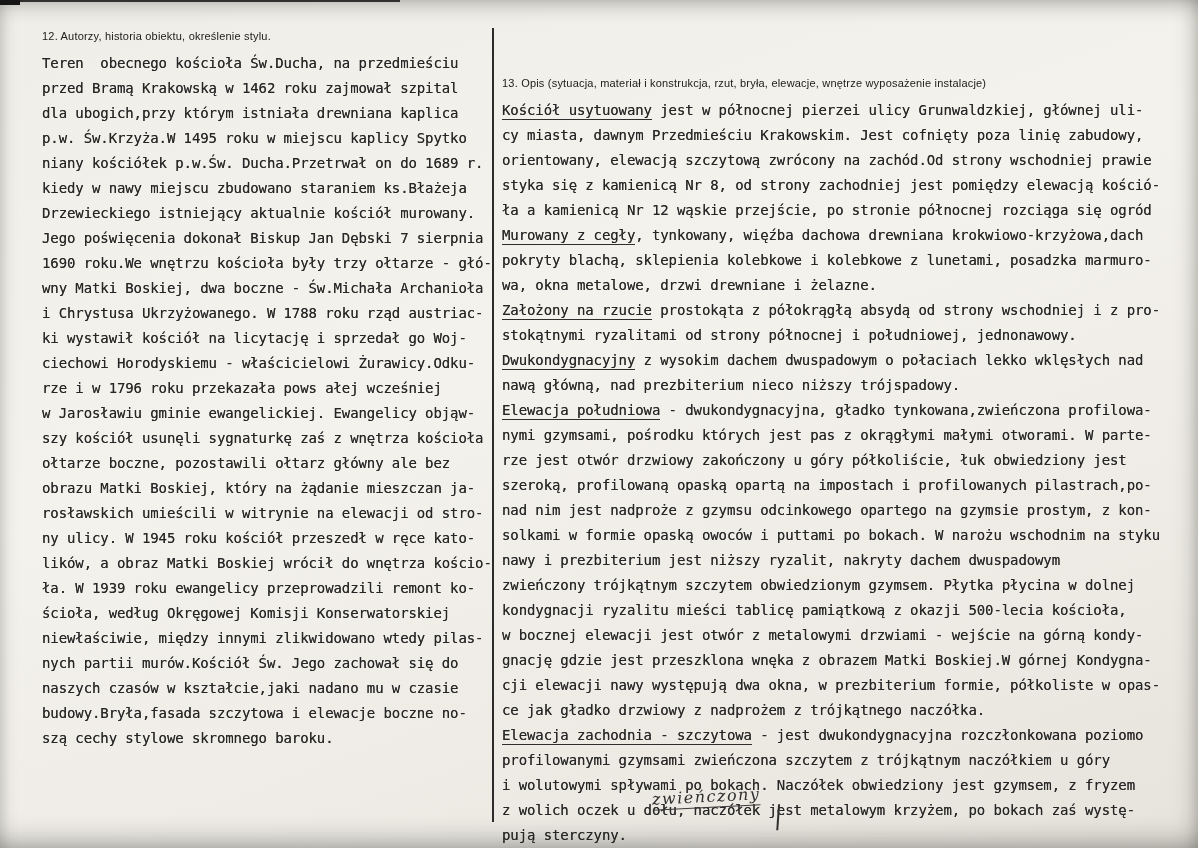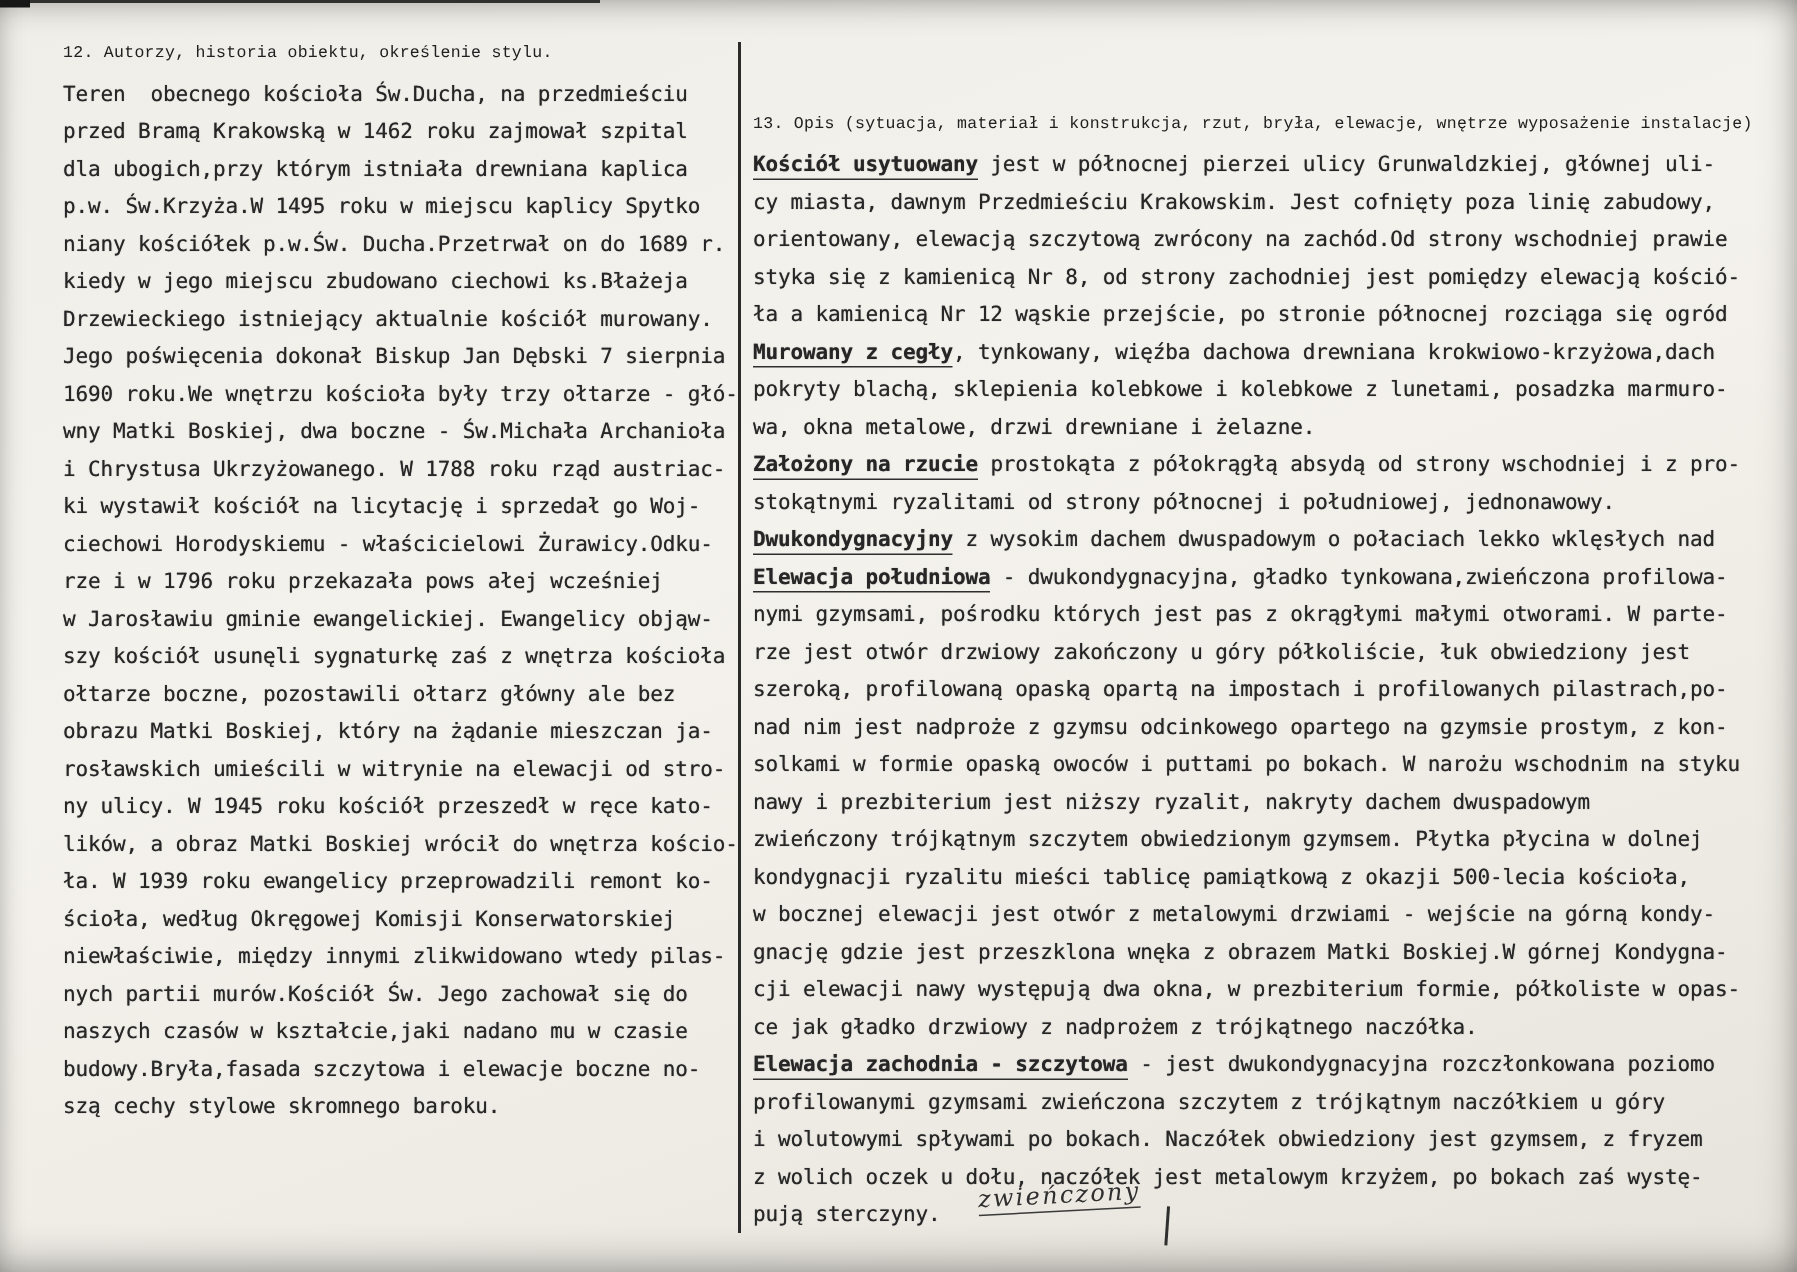--- a/index.html
+++ b/index.html
@@ -42,41 +42,40 @@
     background: #2b2b2b;
   }
   .col {
     position: absolute;
     top: 30px;
     color: #262626;
   }
   .col-left  { left: 42px;  width: 452px; }
   .col-right { left: 502px; width: 678px; margin-top: 47px; }
   .col-header {
-    font-family: Liberation Mono, monospace;
+    font-family: Liberation Sans, sans-serif;
     font-size: 11px;
     letter-spacing: .2px;
     color: #202020;
     white-space: pre;
   }
   .lines {
     position: relative;
     margin-top: 9px;
     font-size: 14px;
     line-height: 25px;
     letter-spacing: -0.1px;
   }
   .line {
     white-space: pre;
     text-shadow: 0 0 .6px rgba(45,45,45,.75);
   }
   .u {
     border-bottom: 1.5px solid #2e2e2e;
     padding-bottom: 1px;
-    font-weight: bold;
   }
   .annotation-wrap {
     position: absolute;
     left: 150px;
     top: 686px;
     transform: rotate(-3deg);
   }
   .annotation {
     font-family: "DejaVu Serif", serif;
     font-style: italic;
@@ -104,21 +103,21 @@
   <div class="scan-corner"></div>
 
   <div class="col col-left">
     <div class="col-header">12. Autorzy, historia obiektu, określenie stylu.</div>
     <div class="lines" id="left-lines">
         <div class="line">Teren  obecnego kościoła Św.Ducha, na przedmieściu</div>
         <div class="line">przed Bramą Krakowską w 1462 roku zajmował szpital</div>
         <div class="line">dla ubogich,przy którym istniała drewniana kaplica</div>
         <div class="line">p.w. Św.Krzyża.W 1495 roku w miejscu kaplicy Spytko</div>
         <div class="line">niany kościółek p.w.Św. Ducha.Przetrwał on do 1689 r.</div>
-        <div class="line">kiedy w jego miejscu zbudowano ciechowi ks.Błażeja</div>
+        <div class="line">kiedy w nawy miejscu zbudowano staraniem ks.Błażeja</div>
         <div class="line">Drzewieckiego istniejący aktualnie kościół murowany.</div>
         <div class="line">Jego poświęcenia dokonał Biskup Jan Dębski 7 sierpnia</div>
         <div class="line">1690 roku.We wnętrzu kościoła były trzy ołtarze - głó-</div>
         <div class="line">wny Matki Boskiej, dwa boczne - Św.Michała Archanioła</div>
         <div class="line">i Chrystusa Ukrzyżowanego. W 1788 roku rząd austriac-</div>
         <div class="line">ki wystawił kościół na licytację i sprzedał go Woj-</div>
         <div class="line">ciechowi Horodyskiemu - właścicielowi Żurawicy.Odku-</div>
         <div class="line">rze i w 1796 roku przekazała pows ałej wcześniej</div>
         <div class="line">w Jarosławiu gminie ewangelickiej. Ewangelicy objąw-</div>
         <div class="line">szy kościół usunęli sygnaturkę zaś z wnętrza kościoła</div>
@@ -150,20 +149,21 @@
         <div class="line">cy miasta, dawnym Przedmieściu Krakowskim. Jest cofnięty poza linię zabudowy,</div>
         <div class="line">orientowany, elewacją szczytową zwrócony na zachód.Od strony wschodniej prawie</div>
         <div class="line">styka się z kamienicą Nr 8, od strony zachodniej jest pomiędzy elewacją kośció-</div>
         <div class="line">ła a kamienicą Nr 12 wąskie przejście, po stronie północnej rozciąga się ogród</div>
         <div class="line"><span class="u">Murowany z cegły</span>, tynkowany, więźba dachowa drewniana krokwiowo-krzyżowa,dach</div>
         <div class="line">pokryty blachą, sklepienia kolebkowe i kolebkowe z lunetami, posadzka marmuro-</div>
         <div class="line">wa, okna metalowe, drzwi drewniane i żelazne.</div>
         <div class="line"><span class="u">Założony na rzucie</span> prostokąta z półokrągłą absydą od strony wschodniej i z pro-</div>
         <div class="line">stokątnymi ryzalitami od strony północnej i południowej, jednonawowy.</div>
         <div class="line"><span class="u">Dwukondygnacyjny</span> z wysokim dachem dwuspadowym o połaciach lekko wklęsłych nad</div>
+        <div class="line">nawą główną, nad prezbiterium nieco niższy trójspadowy.</div>
         <div class="line"><span class="u">Elewacja południowa</span> - dwukondygnacyjna, gładko tynkowana,zwieńczona profilowa-</div>
         <div class="line">nymi gzymsami, pośrodku których jest pas z okrągłymi małymi otworami. W parte-</div>
         <div class="line">rze jest otwór drzwiowy zakończony u góry półkoliście, łuk obwiedziony jest</div>
         <div class="line">szeroką, profilowaną opaską opartą na impostach i profilowanych pilastrach,po-</div>
         <div class="line">nad nim jest nadproże z gzymsu odcinkowego opartego na gzymsie prostym, z kon-</div>
         <div class="line">solkami w formie opaską owoców i puttami po bokach. W narożu wschodnim na styku</div>
         <div class="line">nawy i prezbiterium jest niższy ryzalit, nakryty dachem dwuspadowym</div>
         <div class="line">zwieńczony trójkątnym szczytem obwiedzionym gzymsem. Płytka płycina w dolnej</div>
         <div class="line">kondygnacji ryzalitu mieści tablicę pamiątkową z okazji 500-lecia kościoła,</div>
         <div class="line">w bocznej elewacji jest otwór z metalowymi drzwiami - wejście na górną kondy-</div>

